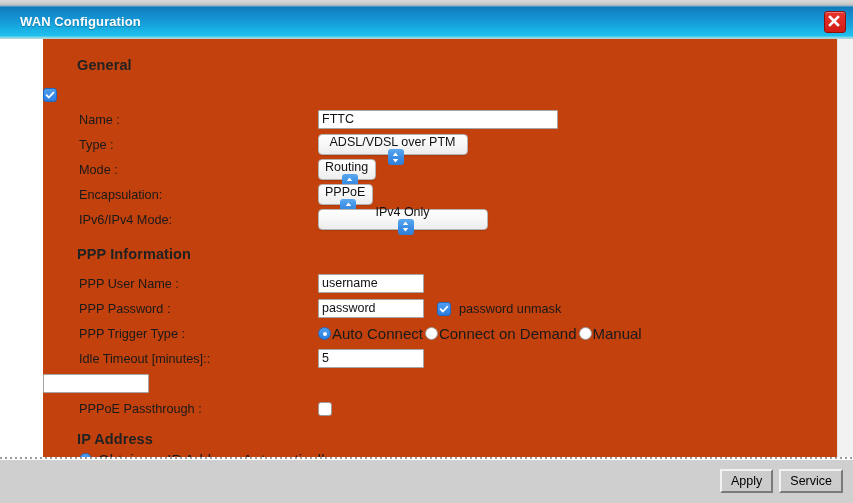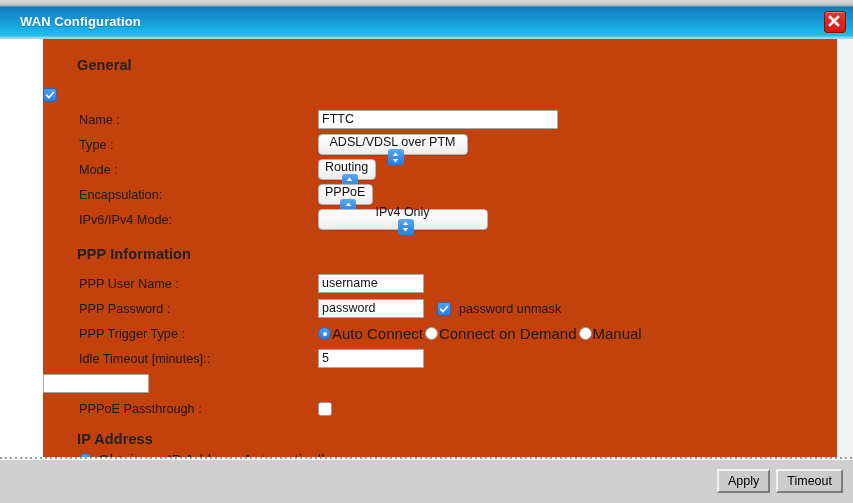--- a/index.html
+++ b/index.html
@@ -455,16 +455,16 @@
       </div>
 
     </div>
 
     <div class="scrollbar"></div>
   </div>
 
   <div class="footer-sep"></div>
   <div class="footer">
     <div class="btn3d">Apply</div>
-    <div class="btn3d">Timeout</div>
+    <div class="btn3d">Service</div>
   </div>
 
 </div>
 
 </body></html>

